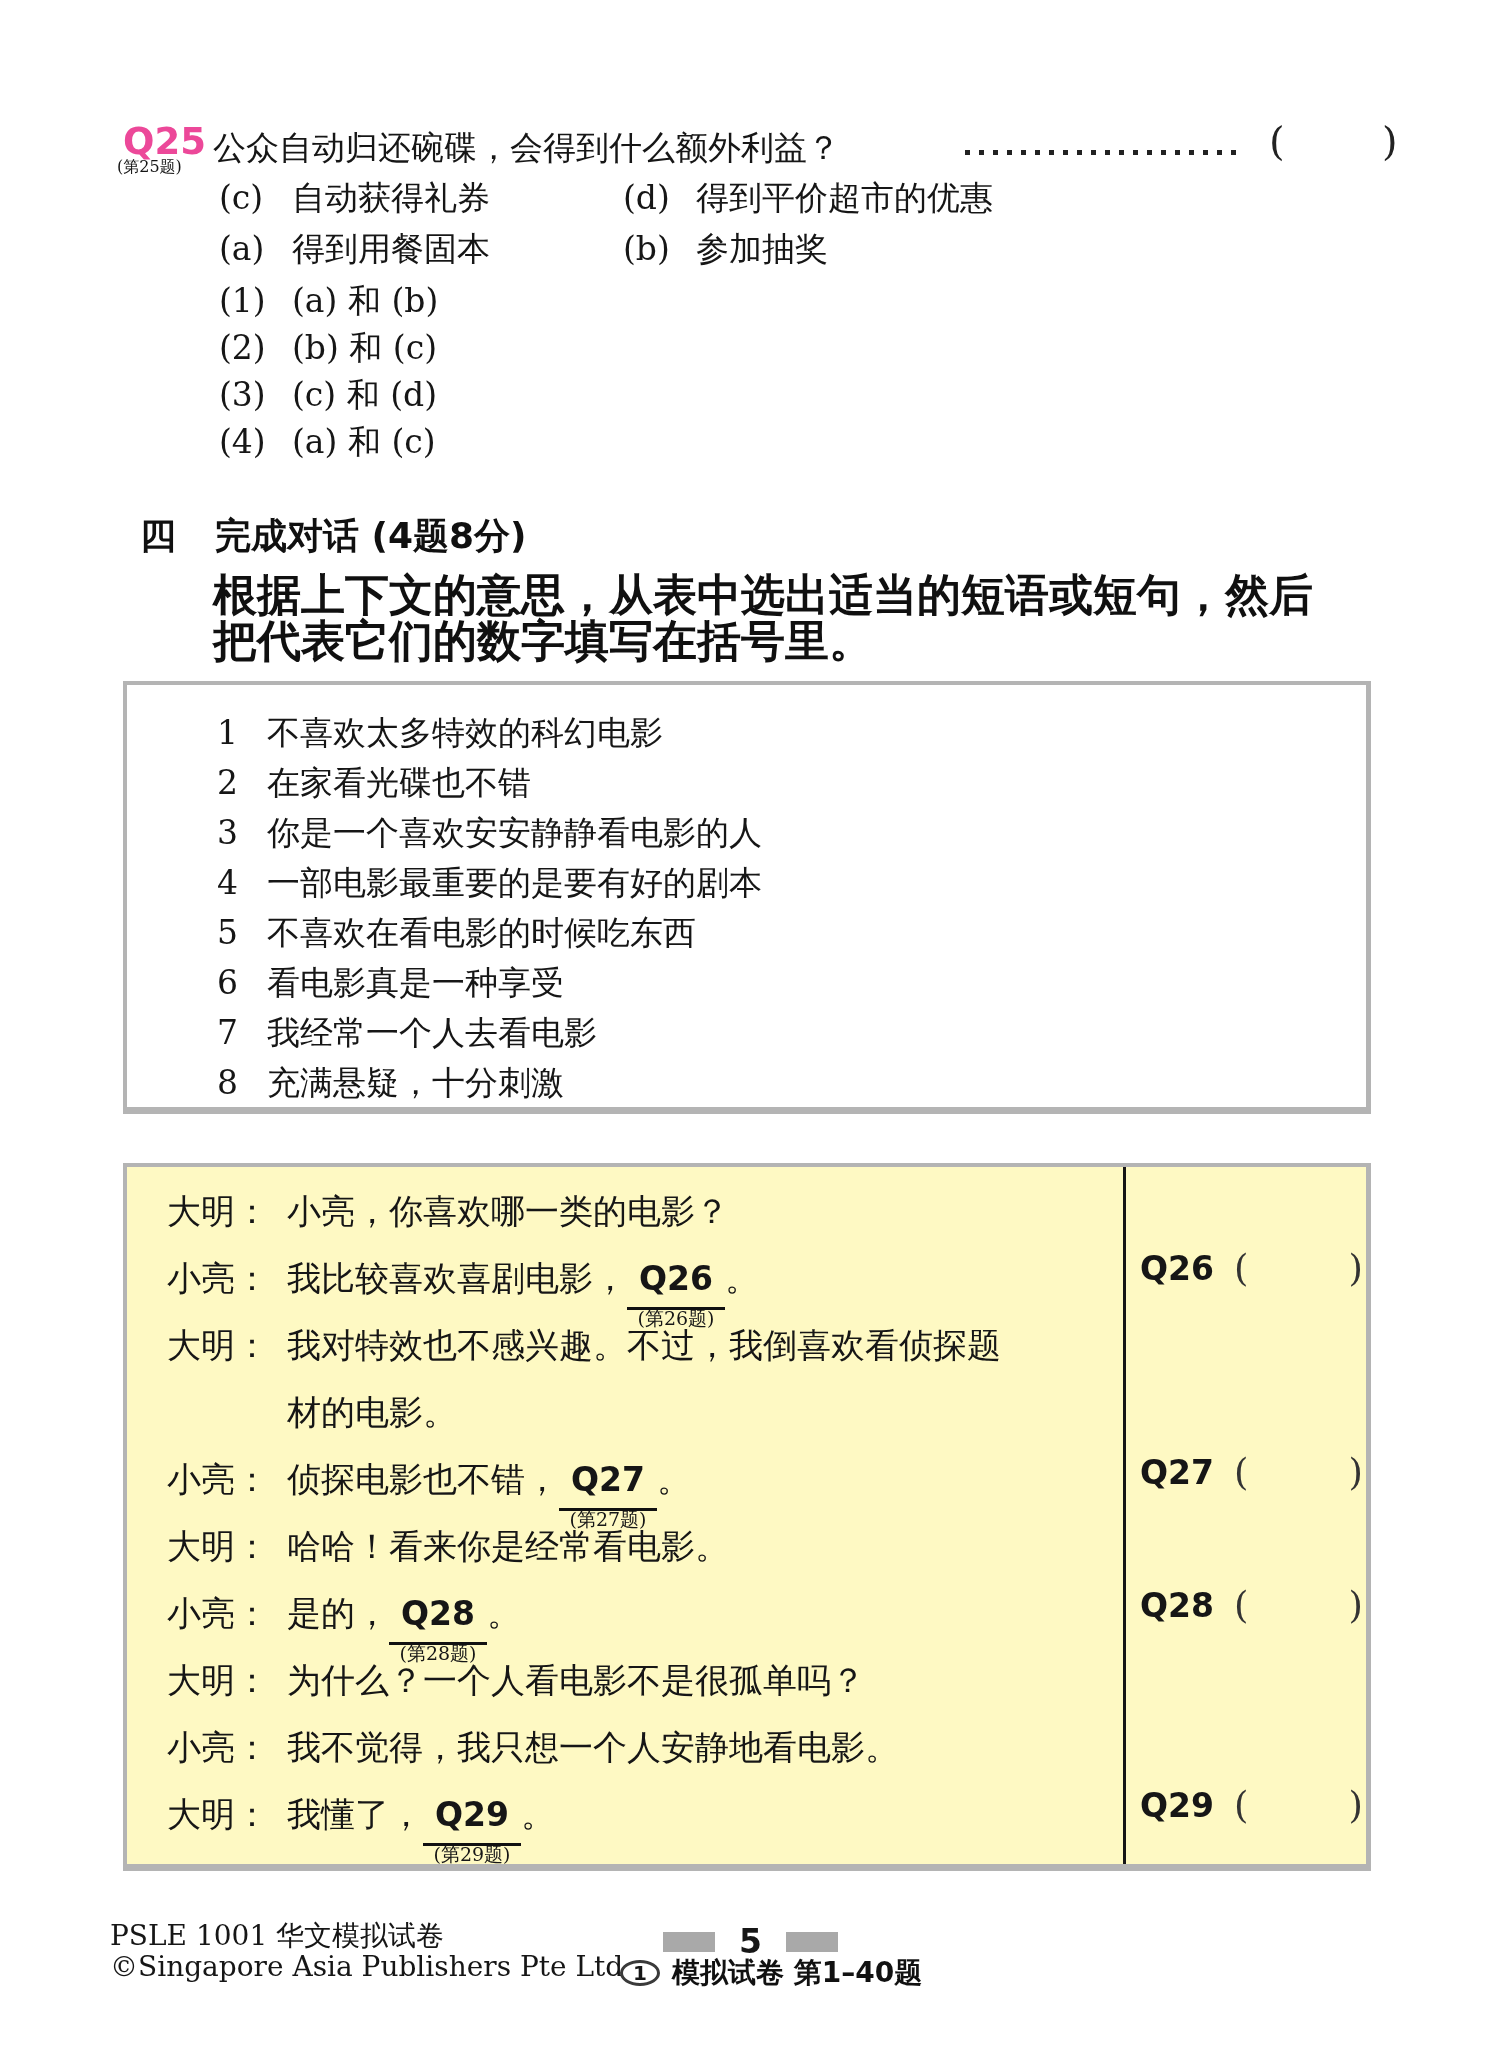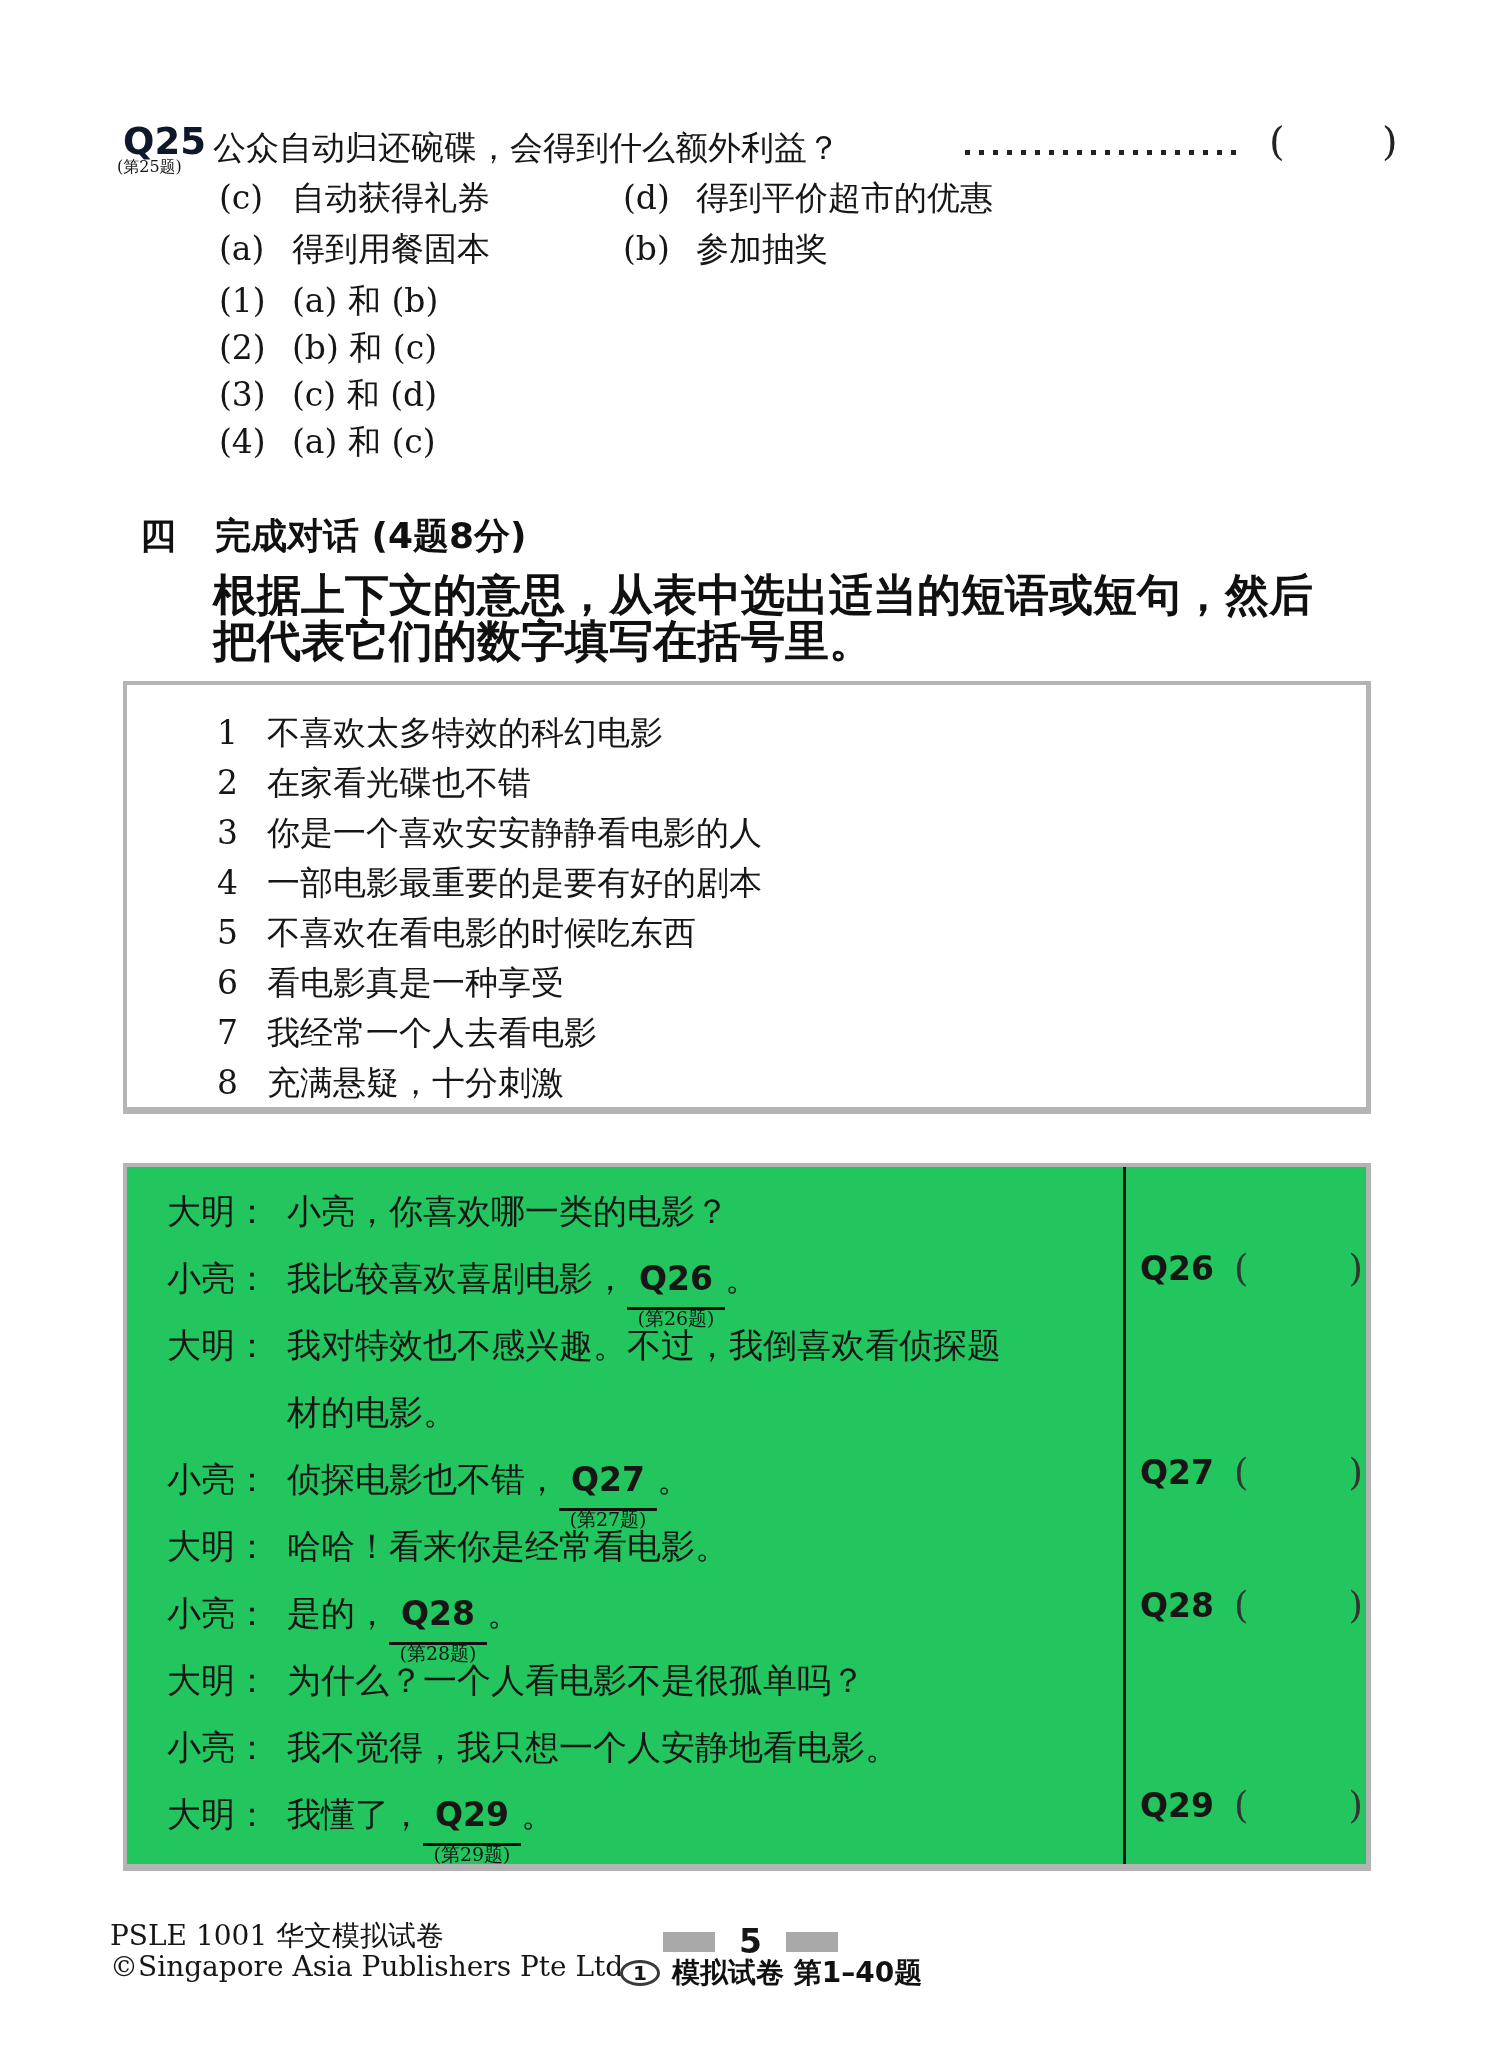--- a/index.html
+++ b/index.html
@@ -2,21 +2,21 @@
 <html><head>
 <meta charset="utf-8">
 <style>
   html,body{margin:0;padding:0;background:#fff;}
   .page{
     position:relative;width:1501px;height:2050px;background:#ffffff;
     font-family:"DejaVu Serif",serif;color:#161616;overflow:hidden;
   }
   
   #q25-row{position:absolute;left:123px;top:118px;width:1340px;height:60px;}
-  .qnum{position:absolute;left:0;top:2px;font-family:"DejaVu Sans",sans-serif;font-weight:bold;font-size:37px;color:#0f172a;}
+  .qnum{position:absolute;left:0;top:2px;font-family:"DejaVu Sans",sans-serif;font-weight:bold;font-size:37px;color:#ec4899;}
   .qtext{position:absolute;left:90px;top:8px;font-size:33px;white-space:nowrap;}
   .dots{position:absolute;left:842px;top:32px;width:272px;height:5px;
         background:repeating-linear-gradient(90deg,#222 0 5px,transparent 5px 14px);}
   .paren{position:absolute;top:0;font-size:40px;font-weight:400;color:#222;}
   .paren.open{left:1146px;}
   .paren.close{left:1259px;}
   #q25-sub{position:absolute;left:117px;top:157px;font-size:16px;}
   #q25-choices{position:absolute;left:219px;top:172px;font-size:33px;line-height:51px;}
   .ch-row{display:flex;}
   .ch-cell{display:block;}
@@ -32,21 +32,21 @@
   #instructions{position:absolute;left:213px;top:572px;width:1104px;
       font-family:"DejaVu Sans",sans-serif;font-weight:600;font-size:44px;line-height:46px;color:#101010;}
   
   #phrase-box{position:absolute;left:123px;top:681px;width:1248px;height:433px;box-sizing:border-box;
       border:4px solid #b4b4b4;border-bottom-width:7px;border-right-width:5px;
       padding:23px 0 0 90px;background:#fff;}
   .bank-row{display:flex;font-size:33px;line-height:50px;}
   .bank-num{width:50px;flex:none;}
   
   #dlg-box{position:absolute;left:123px;top:1163px;width:1248px;height:708px;box-sizing:border-box;
-      border:4px solid #b4b4b4;border-bottom-width:7px;border-right-width:5px;background:#22c55e;}
+      border:4px solid #b4b4b4;border-bottom-width:7px;border-right-width:5px;background:#fef9c3;}
   #dlg-left{position:absolute;left:0;top:0;bottom:0;width:996px;box-sizing:border-box;padding:16px 0 0 40px;}
   .dlg-line{display:flex;height:67px;font-size:34px;line-height:56px;white-space:nowrap;}
   .spk{width:120px;flex:none;}
   .blank{position:relative;display:inline-block;padding:0 12px;border-bottom:3px solid #111;
       font-family:"DejaVu Sans",sans-serif;font-weight:bold;font-size:33px;}
   .blank-sub{position:absolute;left:50%;top:58px;transform:translateX(-50%);
       font-family:"DejaVu Serif",serif;font-weight:normal;font-size:19px;line-height:19px;white-space:nowrap;}
   #dlg-right{position:absolute;left:996px;right:0;top:0;bottom:0;border-left:3px solid #151515;}
   .ans{position:absolute;left:14px;display:flex;align-items:flex-start;font-family:"DejaVu Sans",sans-serif;}
   .ans-label{font-weight:bold;font-size:33px;line-height:40px;}

